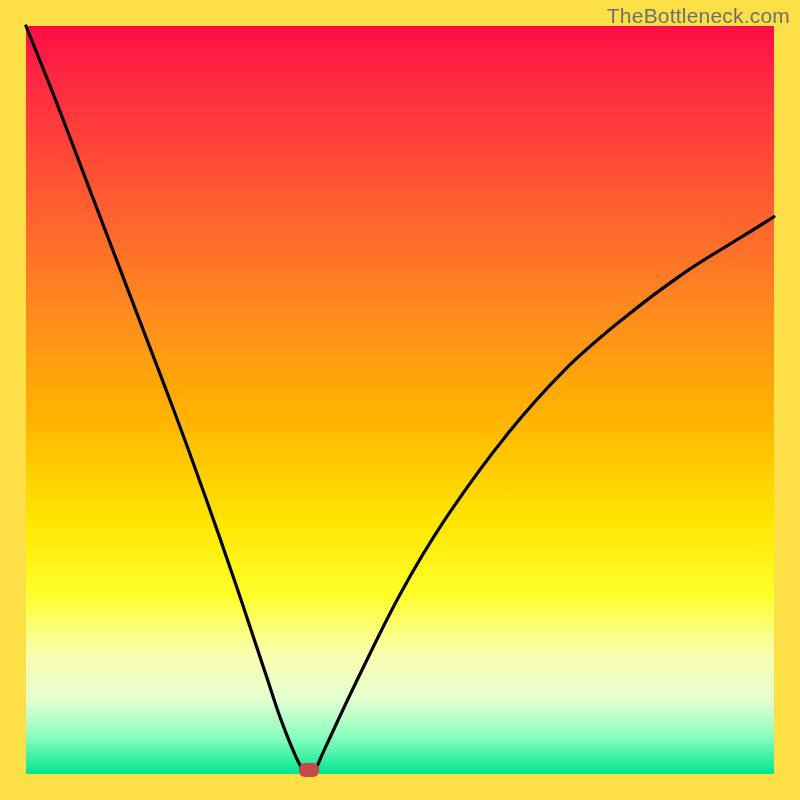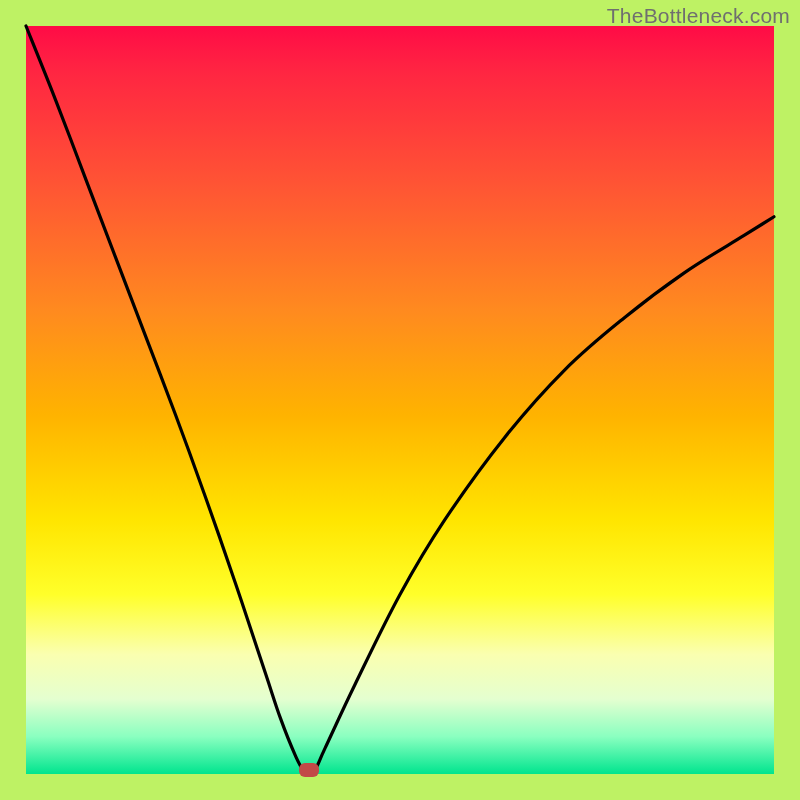--- a/index.html
+++ b/index.html
@@ -10,21 +10,21 @@
     background: #000;
     overflow: hidden;
     font-family: Arial, Helvetica, sans-serif;
   }
   .frame {
     position: absolute;
     left: 0;
     top: 0;
     width: 800px;
     height: 800px;
-    background: #bef264;
+    background: #fde047;
   }
   .plot-area {
     position: absolute;
     left: 26px;
     top: 26px;
     width: 748px;
     height: 748px;
     
     background: linear-gradient(to bottom,
       #ff0b46 0%,

